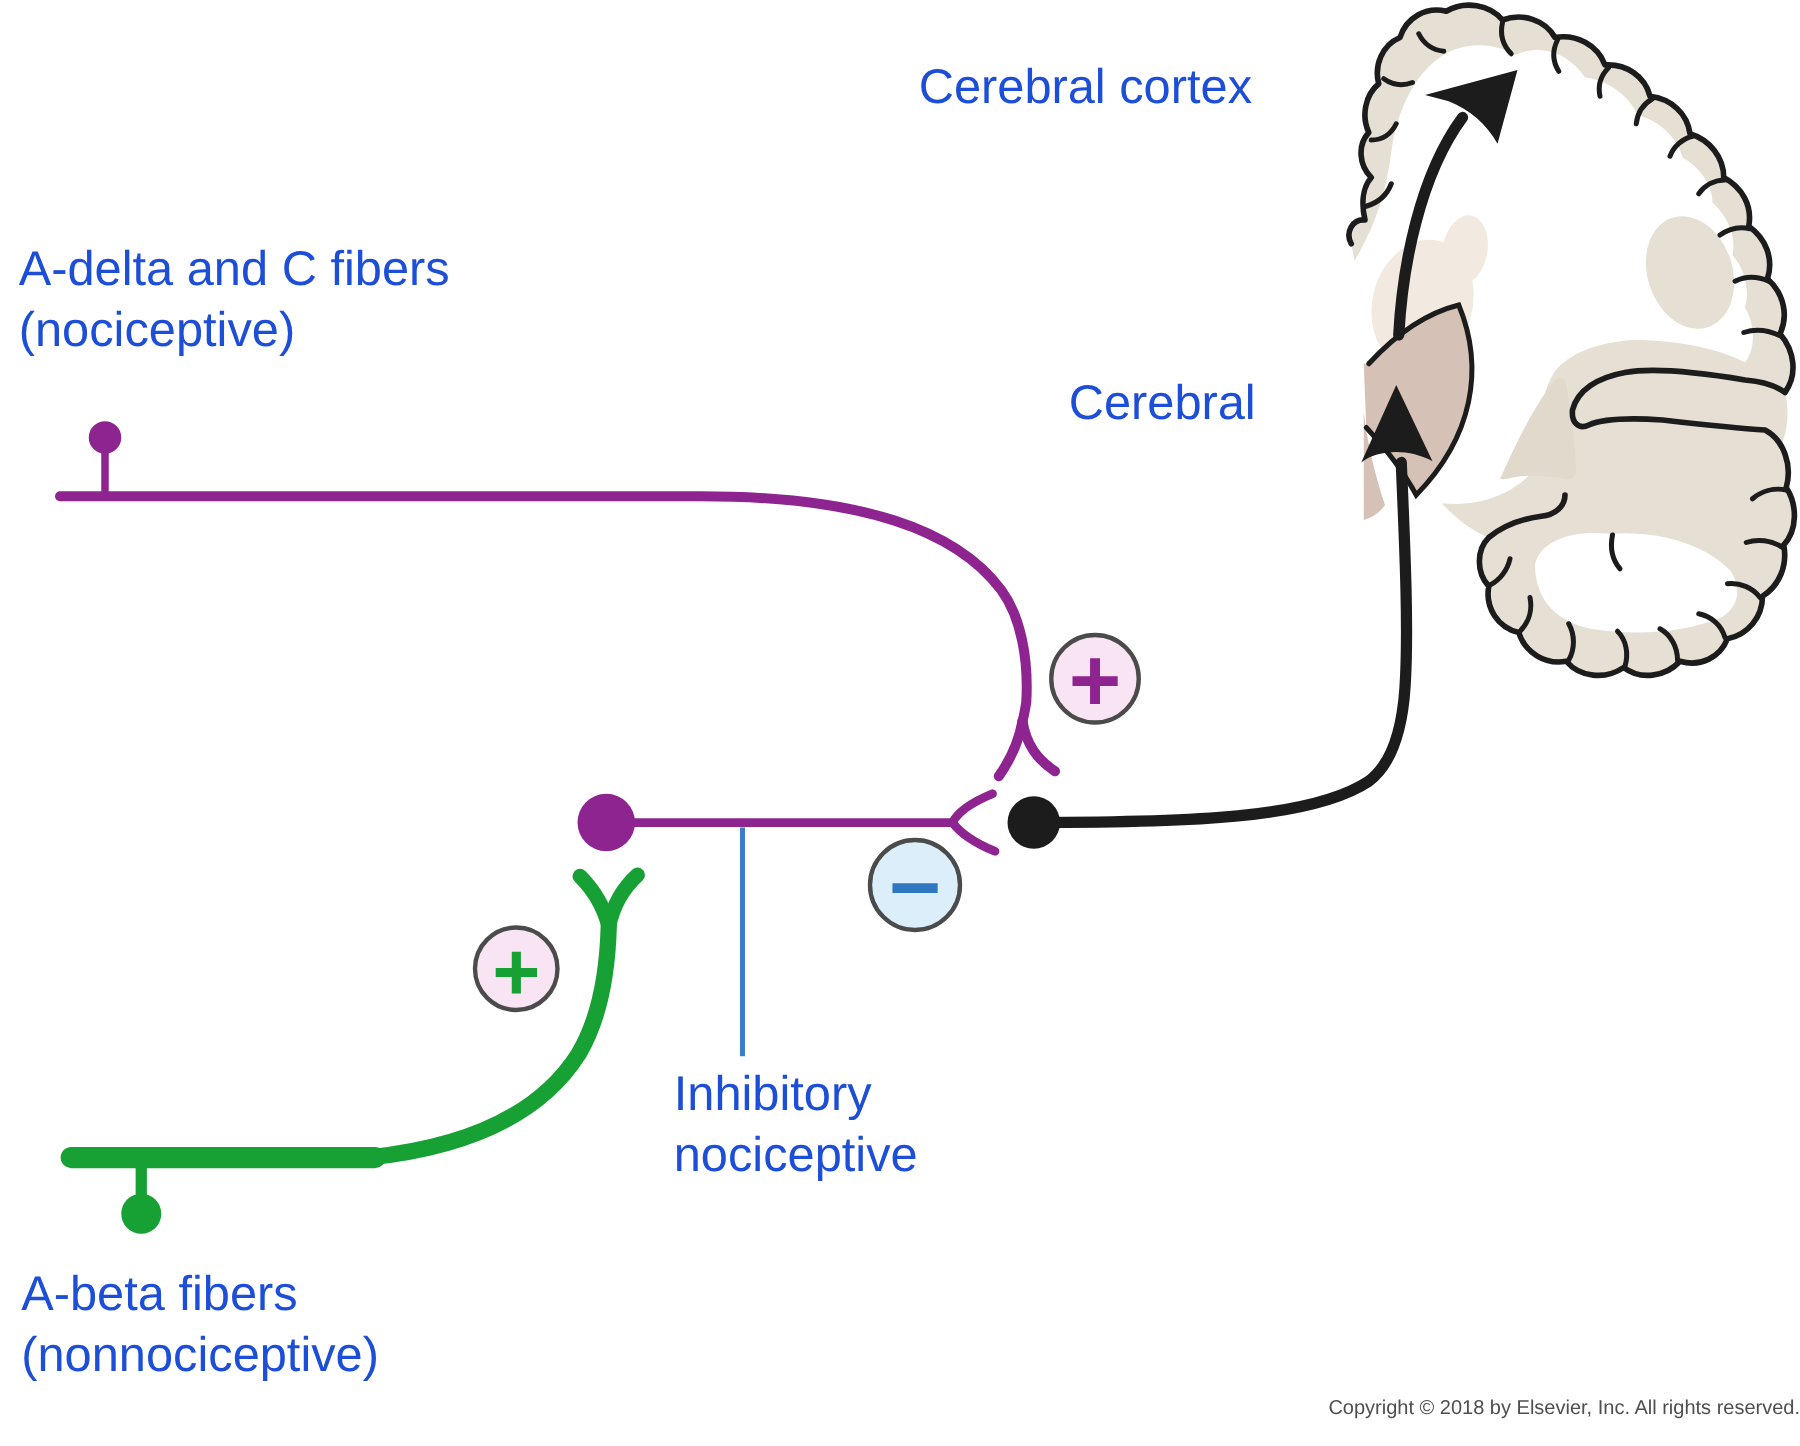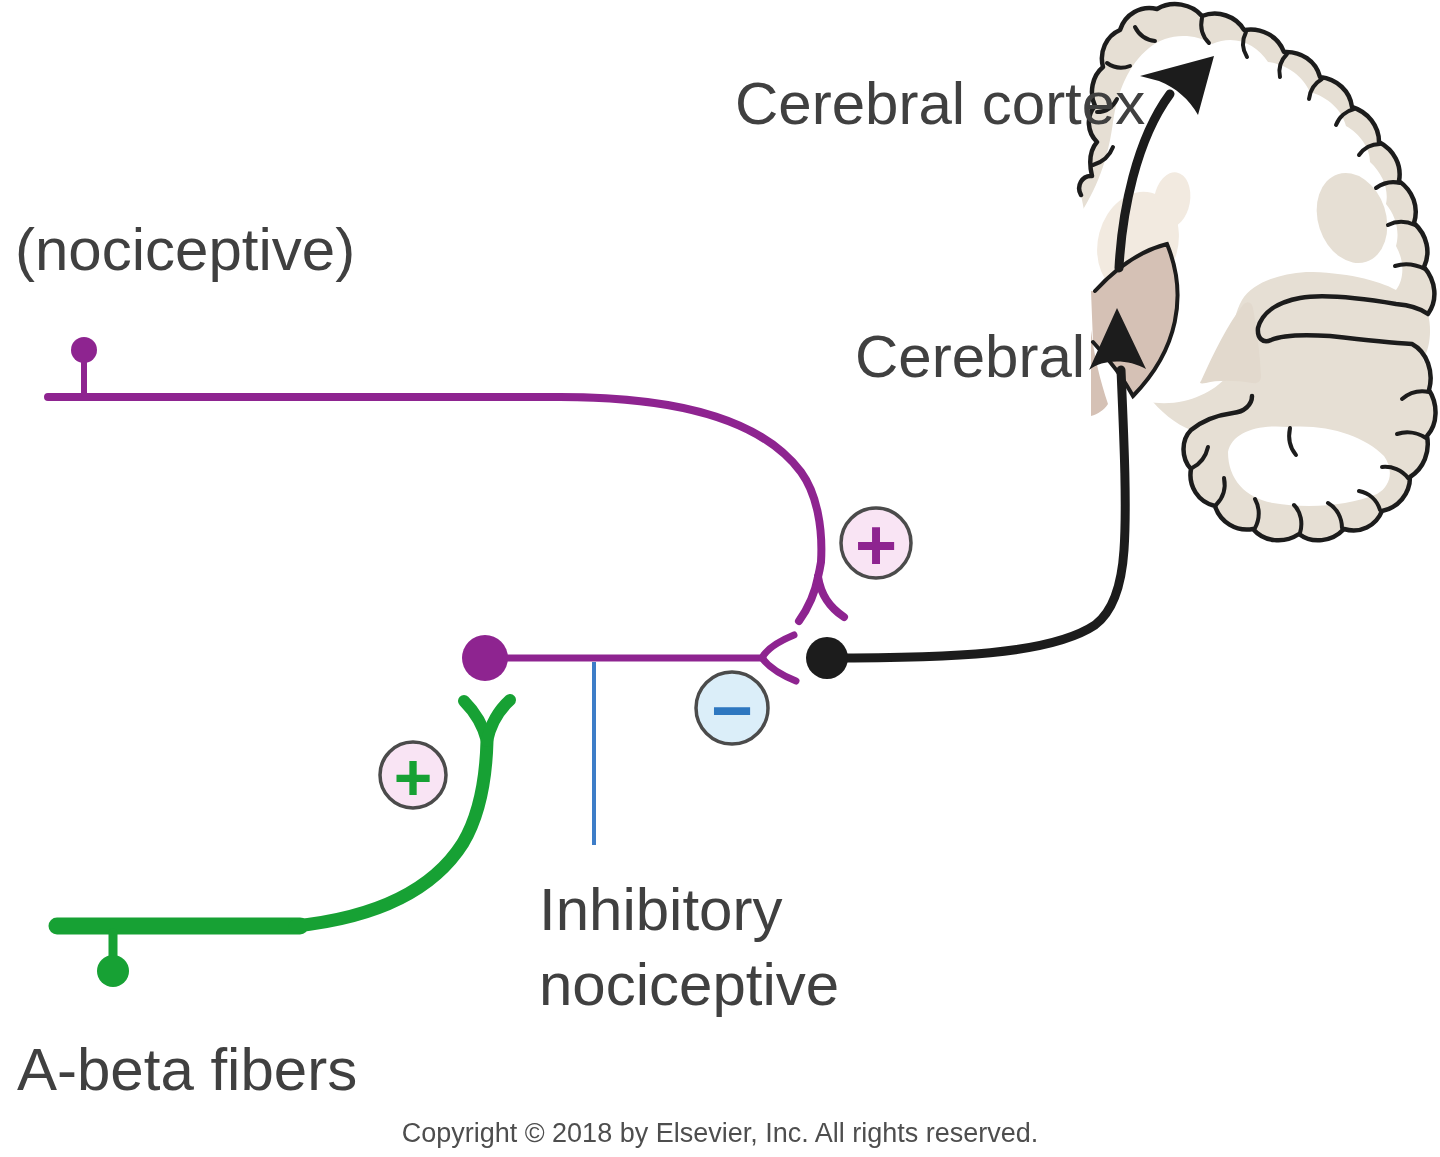--- a/index.html
+++ b/index.html
@@ -1,23 +1,23 @@
 <!DOCTYPE html>
 <html><head>
 <meta charset="utf-8">
 <style>
   html,body{margin:0;padding:0;background:#ffffff;}
   body{width:1440px;height:1157px;position:relative;overflow:hidden;
        font-family:"Liberation Sans","DejaVu Sans",sans-serif;}
   .stage{position:absolute;inset:0;width:1440px;height:1157px;}
   svg.art{position:absolute;left:0;top:0;}
-  .lbl{position:absolute;font-size:60px;line-height:1.25;color:#404040;white-space:nowrap;margin-top:20px;}
+  .lbl{position:absolute;font-size:39px;line-height:1.25;color:#1d4ed8;white-space:nowrap;}
   .lbl span{display:block;}
-  .copyright{position:absolute;left:0;right:0;top:1118px;text-align:center;
-             font-size:27px;color:#4e4e4e;}
+  .copyright{position:absolute;left:0;right:0;top:1118px;text-align:right;
+             font-size:16px;color:#4e4e4e;}
   .marker-sym{font-family:"Liberation Sans","DejaVu Sans",sans-serif;font-weight:bold;}
 </style>
 </head>
 <body>
 
 <div class="stage">
 
 <svg class="art" width="1440" height="1157" viewBox="0 0 1440 1157">
 
   <g>
@@ -175,35 +175,37 @@
     <text class="marker-sym" x="732" y="710" font-size="72" fill="#2e77c0" text-anchor="middle" dominant-baseline="central">−</text>
   </g>
 
   <g>
     <circle cx="413" cy="775" r="33" fill="#f9e4f4" stroke="#4b4b4b" stroke-width="3.5"></circle>
     <text class="marker-sym" x="413" y="777" font-size="66" fill="#17a134" text-anchor="middle" dominant-baseline="central">+</text>
   </g>
 </svg>
 
   <div class="lbl" style="left:15px;top:192px;">
+    <span>A-delta and C fibers</span>
     <span>(nociceptive)</span>
   </div>
 
   <div class="lbl" style="left:735px;top:46px;">
     <span>Cerebral cortex</span>
   </div>
 
   <div class="lbl" style="left:855px;top:299px;">
     <span>Cerebral</span>
   </div>
 
   <div class="lbl" style="left:539px;top:852px;">
     <span>Inhibitory</span>
     <span>nociceptive</span>
   </div>
 
   <div class="lbl" style="left:17px;top:1012px;">
     <span>A-beta fibers</span>
+    <span>(nonnociceptive)</span>
   </div>
 
   <div class="copyright">Copyright © 2018 by Elsevier, Inc. All rights reserved.</div>
 
 </div>
 
 </body></html>

